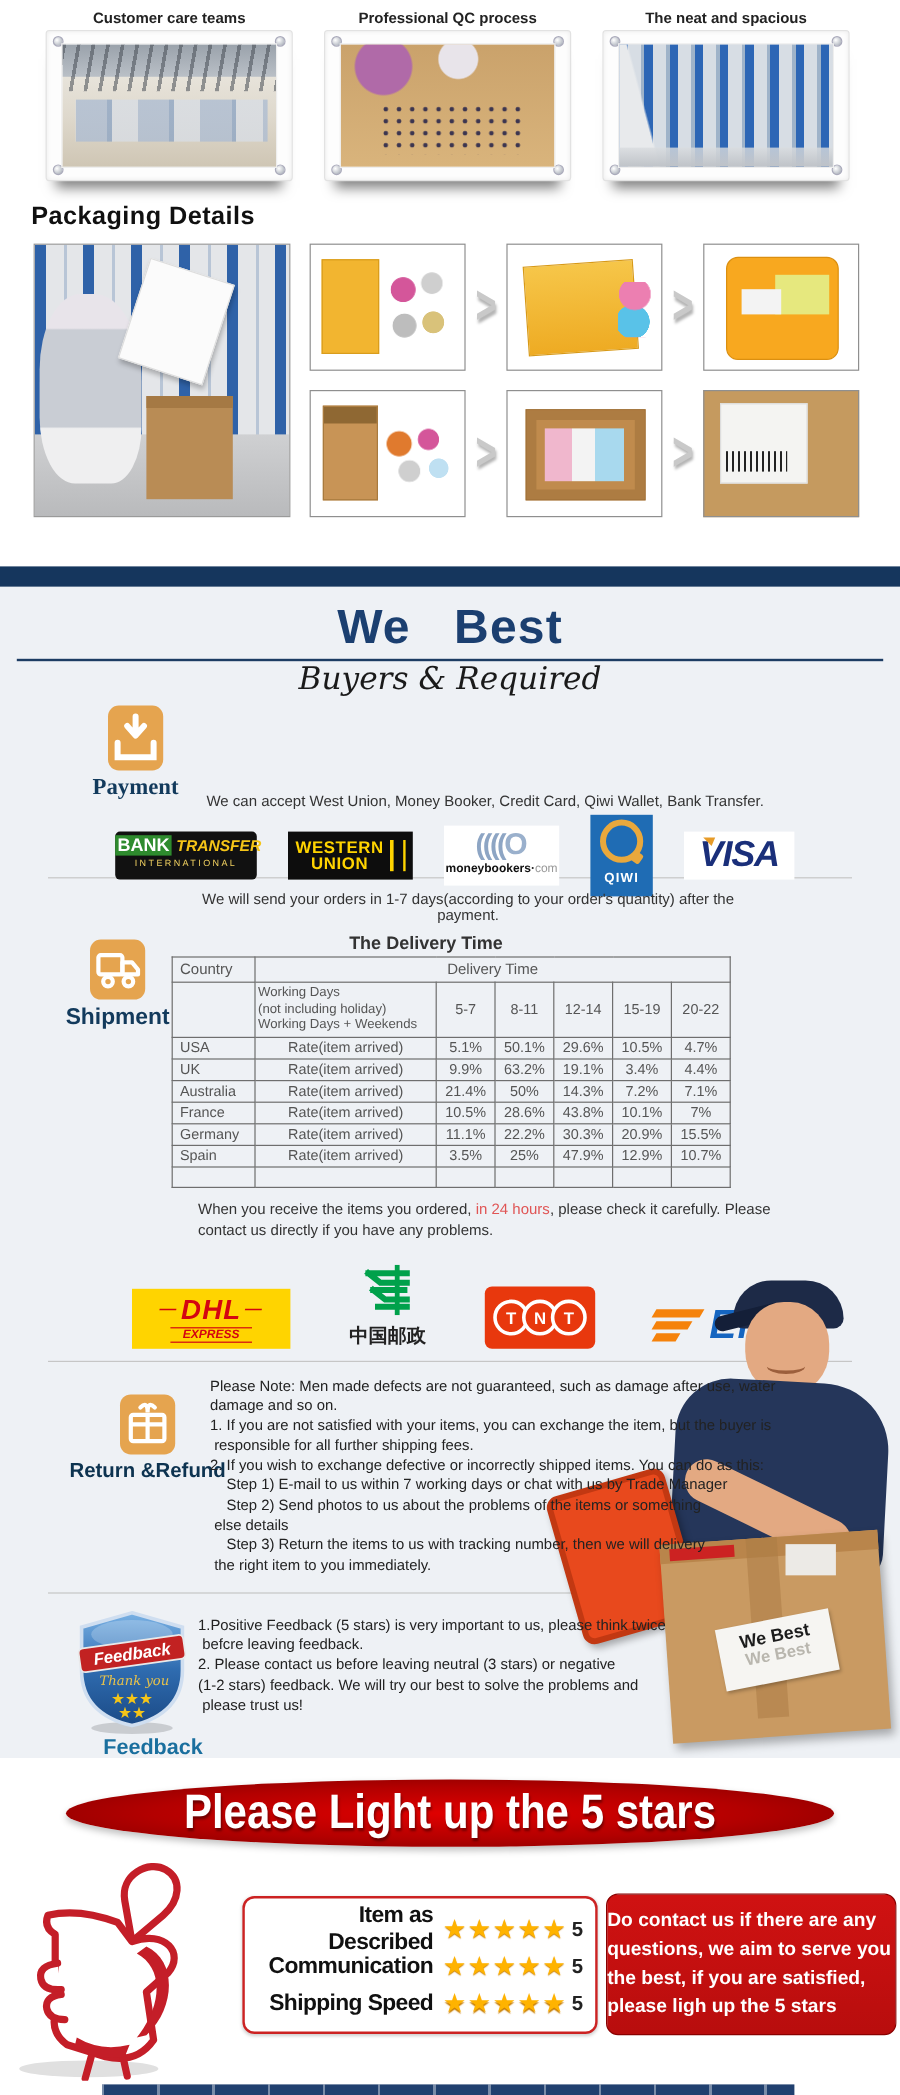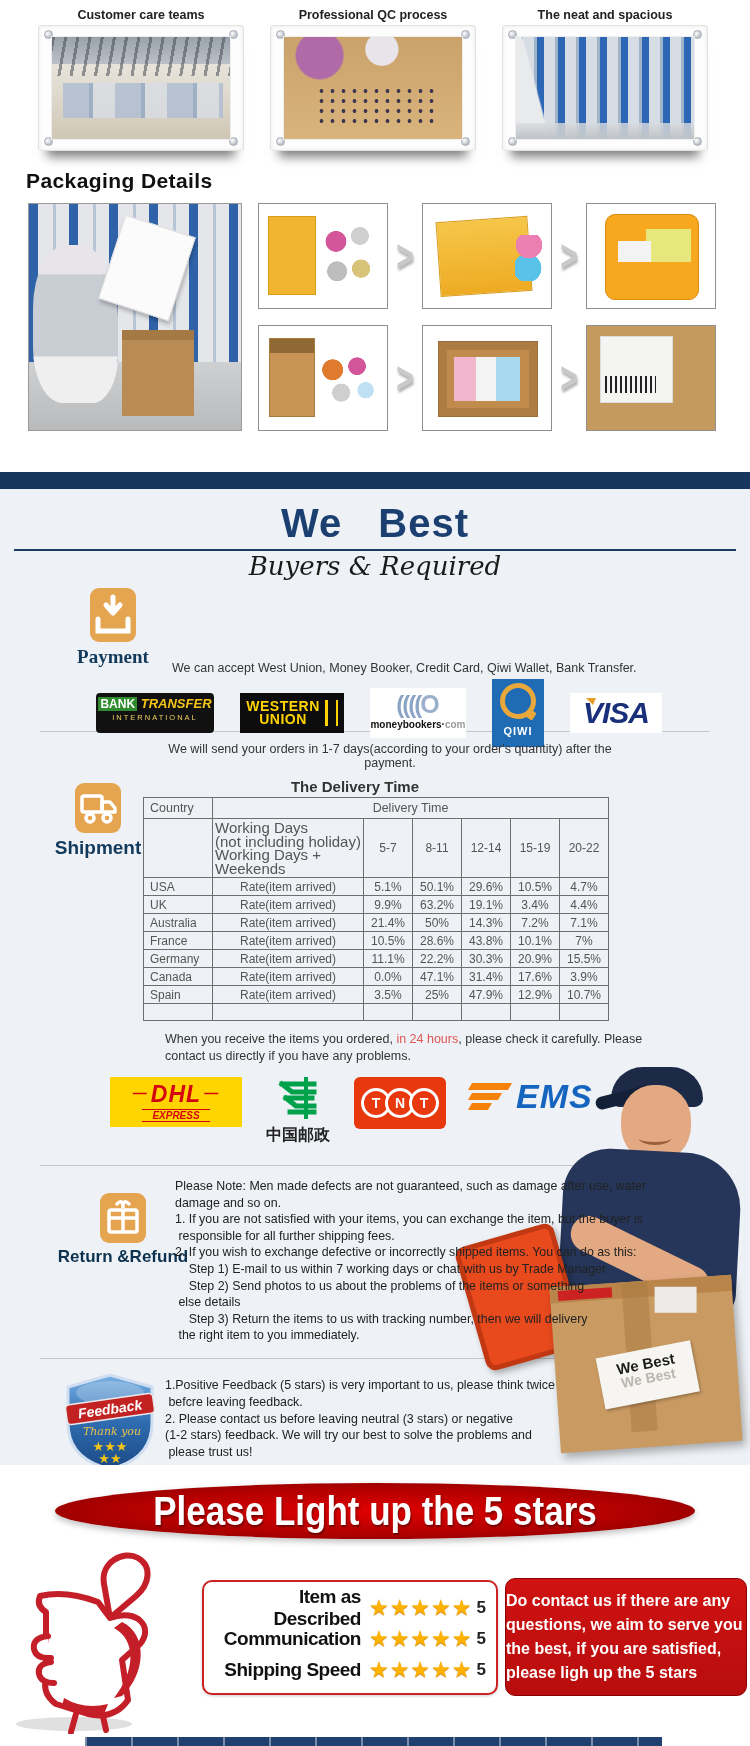--- a/index.html
+++ b/index.html
@@ -91,56 +91,56 @@
   .wb-line{height:2px;background:#1c3c63;margin:4px 14px 0;}
   .wb-sub{text-align:center;font-family:"DejaVu Serif",serif;font-style:italic;font-size:26px;line-height:30px;color:#1a1a1a;}
   .icon-sq{display:block;margin:0 auto;}
   .icon-label{text-align:center;font-size:19px;font-weight:600;color:#123a5c;margin-top:3px;}
   .pay-block{position:relative;margin-top:6px;height:134px;}
   .pay-col{position:absolute;left:38px;top:0;width:150px;font-family:Liberation Serif, serif;}
   .pay-text{position:absolute;left:172px;top:74px;width:540px;font-size:12.5px;color:#333;}
   .pay-logos{position:absolute;left:96px;top:92px;display:flex;align-items:center;gap:26px;}
   .lg-bt{width:118px;height:40px;background:#111;border-radius:4px;color:#f5c518;text-align:center;padding-top:3px;box-sizing:border-box;}
   .lg-bt .r1{font-size:13px;font-weight:800;font-style:italic;white-space:nowrap;}
-  .lg-bt .bank{background:#2e8b2e;color:#fff;font-style:normal;padding:0 2px;font-size:12px;}
+  .lg-bt .bank{background:#2e8b2e;color:#fff;font-style:normal;padding:0 2px;font-size:15px;}
   .lg-bt .r2{font-size:7.5px;letter-spacing:2px;margin-top:2px;color:#f0d060;}
   .lg-wu{width:104px;height:40px;background:#0d0d0d;display:flex;align-items:center;justify-content:center;gap:5px;}
   .lg-wu .tx{color:#ffd400;font-weight:800;font-size:14px;line-height:13px;text-align:center;letter-spacing:.5px;}
   .lg-wu .bars{width:8px;height:26px;border-left:3px solid #ffd400;border-right:2px solid #ffd400;}
   .lg-mb{width:96px;height:50px;background:#fff;text-align:center;padding-top:2px;box-sizing:border-box;}
   .lg-mb .arcs{color:#8da5c4;font-weight:700;letter-spacing:-2px;font-size:24px;line-height:30px;}
   .lg-mb .ring{font-size:25px;color:#9ab0cc;font-weight:700;}
   .lg-mb .nm{font-size:10px;font-weight:800;color:#111;line-height:10px;}
-  .lg-mb .nm i{color:#999;font-style:normal;font-weight:700;}
+  .lg-mb .nm i{color:#999;font-style:normal;font-weight:400;}
   .lg-qiwi{width:52px;height:68px;background:#1f6cb4;border-radius:0;text-align:center;color:#fff;padding-top:4px;box-sizing:border-box;}
   .lg-qiwi .q{display:inline-block;width:26px;height:26px;border:5px solid #e9a83c;border-radius:50%;position:relative;}
   .lg-qiwi .q:after{content:"";position:absolute;right:-4px;bottom:-5px;width:9px;height:9px;background:#e9a83c;border-radius:2px;transform:rotate(35deg);}
   .lg-qiwi .nm{font-size:11px;font-weight:800;letter-spacing:1px;margin-top:2px;}
   .lg-visa{width:92px;height:40px;background:#fff;display:flex;align-items:center;justify-content:center;position:relative;}
   .lg-visa .nm{font-size:30px;font-weight:900;font-style:italic;color:#1a2f7a;letter-spacing:-1px;}
   .lg-visa:before{content:"";position:absolute;left:16px;top:5px;border-left:7px solid transparent;border-right:3px solid transparent;
      border-top:7px solid #e79b28;}
   .divider{height:1px;background:#c6c6c6;margin:10px 40px;}
 
   
   .ship-block{position:relative;}
   .ship-col{position:absolute;left:38px;top:40px;width:120px;}
   .ship-intro{margin:8px 0 0 150px;width:480px;text-align:center;font-size:12.5px;color:#333;}
   .dt-title{margin:8px 0 2px 150px;width:410px;text-align:center;font-size:15px;font-weight:700;color:#333;}
   .dtable{margin-left:143px;border-collapse:collapse;font-size:12px;color:#555;}
   .dtable td{border:1px solid #6e6e6e;padding:1px 4px;text-align:center;height:15px;}
   .dtable .th{font-size:12.5px;height:18px;}
   .dtable .c1{width:58px;text-align:left;padding-left:6px;}
-  .dtable .wd{width:142px;text-align:left;font-size:15px;line-height:13.5px;padding:2px 2px;}
+  .dtable .wd{width:142px;text-align:left;font-size:11px;line-height:13.5px;padding:2px 2px;}
   .dtable .rate{width:142px;}
   .dtable .day{width:40px;}
   .dtable .empty-row td{height:14px;}
   .ship-note{margin:10px 0 0 165px;width:480px;font-size:12.5px;line-height:17px;color:#333;}
   .hl-red{color:#e05555;}
-  .carriers{margin:12px 0 0 110px;display:flex;align-items:flex-start;gap:24px;height:78px;}
+  .carriers{margin:12px 0 0 110px;display:flex;align-items:flex-end;gap:49px;height:78px;}
   .lg-dhl{width:132px;height:50px;background:#ffd400;text-align:center;padding-top:5px;box-sizing:border-box;}
   .lg-dhl .r1{color:#d40511;font-weight:900;font-style:italic;font-size:23px;line-height:22px;letter-spacing:1px;}
   .lg-dhl .r1:before,.lg-dhl .r1:after{content:"—";font-size:14px;vertical-align:4px;margin:0 3px;}
   .lg-dhl .r2{color:#d40511;font-style:italic;font-weight:700;font-size:10px;border-top:1px solid #d40511;
      border-bottom:1px solid #d40511;display:inline-block;padding:0 10px;margin-top:2px;}
   .lg-cp{text-align:center;}
   .lg-cp .nm{font-size:16px;font-weight:700;color:#222;margin-top:2px;}
   .lg-tnt{width:92px;height:52px;background:#e8380d;border-radius:6px;display:flex;align-items:center;justify-content:center;gap:0;}
   .lg-tnt b{width:24px;height:24px;border:3px solid #fff;border-radius:50%;color:#fff;font-size:14px;line-height:24px;
      text-align:center;margin:0 -3px;background:#e8380d;}
@@ -386,29 +386,20 @@
             <tr>
               <td class="c1">Germany</td>
               <td class="rate">Rate(item arrived)</td>
               <td class="day">11.1%</td>
               <td class="day">22.2%</td>
               <td class="day">30.3%</td>
               <td class="day">20.9%</td>
               <td class="day">15.5%</td>
             </tr>
             <tr>
-              <td class="c1">Canada</td>
-              <td class="rate">Rate(item arrived)</td>
-              <td class="day">0.0%</td>
-              <td class="day">47.1%</td>
-              <td class="day">31.4%</td>
-              <td class="day">17.6%</td>
-              <td class="day">3.9%</td>
-            </tr>
-            <tr>
               <td class="c1">Spain</td>
               <td class="rate">Rate(item arrived)</td>
               <td class="day">3.5%</td>
               <td class="day">25%</td>
               <td class="day">47.9%</td>
               <td class="day">12.9%</td>
               <td class="day">10.7%</td>
             </tr>
             <tr class="empty-row">
               <td class="c1"></td>

